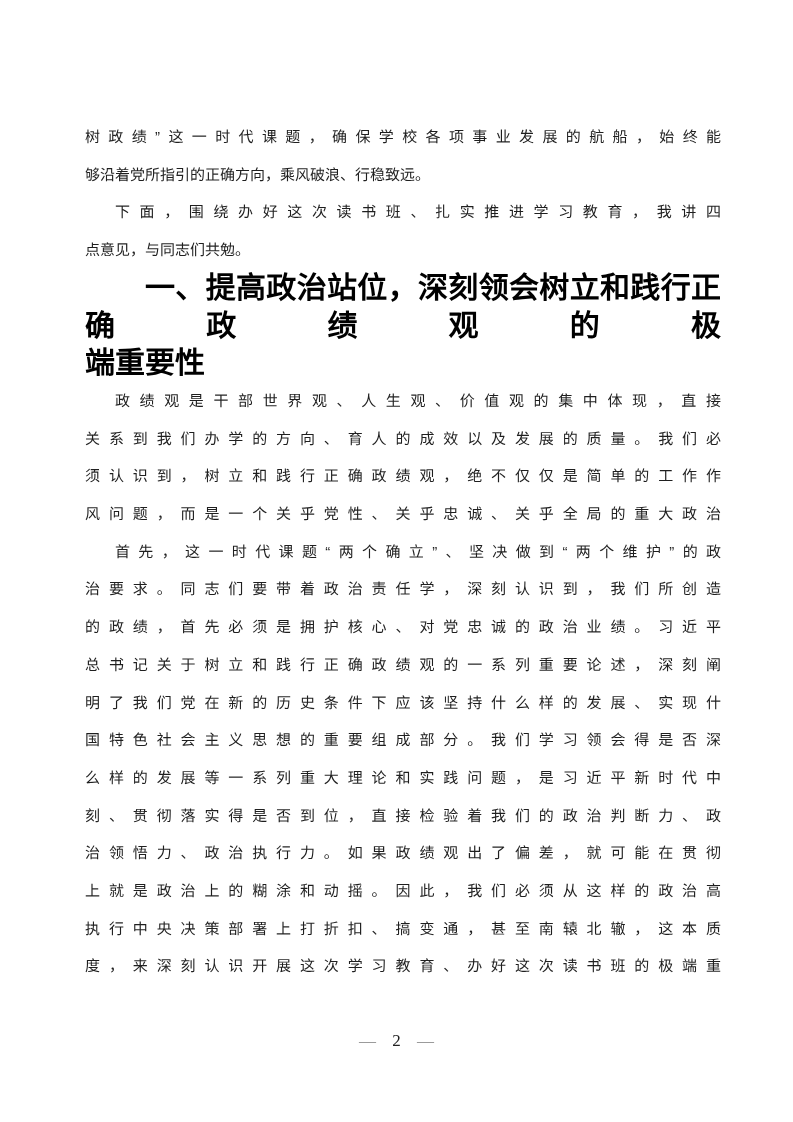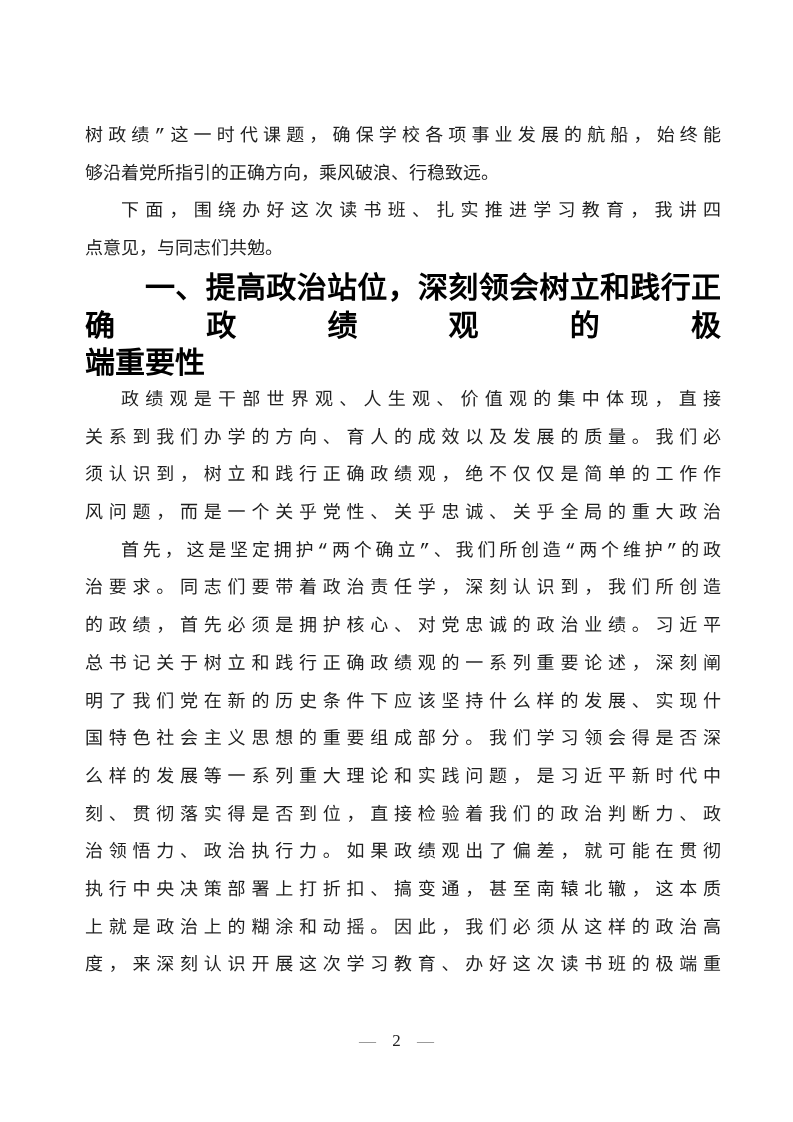--- a/index.html
+++ b/index.html
@@ -27,22 +27,22 @@
     white-space: normal;
     color: #1f1f1f;
   }
   .line.fill {
     text-align-last: justify;
   }
   .line.indent {
     text-indent: 2em;
   }
   .body-line {
-    font-family: Liberation Mono, monospace;
-    font-size: 18px;
+    font-family: Liberation Sans, sans-serif;
+    font-size: 15px;
     font-weight: normal;
   }
   .heading-line {
     font-family: "Liberation Sans", sans-serif;
     font-size: 30px;
     font-weight: bold;
     color: #000000;
   }
   .footer {
     position: absolute;
@@ -72,31 +72,31 @@
       <div class="line body-line fill">树政绩”这一时代课题，确保学校各项事业发展的航船，始终能</div>
       <div class="line body-line">够沿着党所指引的正确方向，乘风破浪、行稳致远。</div>
       <div class="line body-line fill indent">下面，围绕办好这次读书班、扎实推进学习教育，我讲四</div>
       <div class="line body-line">点意见，与同志们共勉。</div>
       <div class="line heading-line fill indent">一、提高政治站位，深刻领会树立和践行正确政绩观的极</div>
       <div class="line heading-line">端重要性</div>
       <div class="line body-line fill indent">政绩观是干部世界观、人生观、价值观的集中体现，直接</div>
       <div class="line body-line fill">关系到我们办学的方向、育人的成效以及发展的质量。我们必</div>
       <div class="line body-line fill">须认识到，树立和践行正确政绩观，绝不仅仅是简单的工作作</div>
       <div class="line body-line fill">风问题，而是一个关乎党性、关乎忠诚、关乎全局的重大政治</div>
-      <div class="line body-line fill indent">首先，这是坚定拥护“两个确立”、我们所创造“两个维护”的政</div>
+      <div class="line body-line fill indent">首先，这一时代课题“两个确立”、坚决做到“两个维护”的政</div>
       <div class="line body-line fill">治要求。同志们要带着政治责任学，深刻认识到，我们所创造</div>
       <div class="line body-line fill">的政绩，首先必须是拥护核心、对党忠诚的政治业绩。习近平</div>
       <div class="line body-line fill">总书记关于树立和践行正确政绩观的一系列重要论述，深刻阐</div>
       <div class="line body-line fill">明了我们党在新的历史条件下应该坚持什么样的发展、实现什</div>
       <div class="line body-line fill">国特色社会主义思想的重要组成部分。我们学习领会得是否深</div>
       <div class="line body-line fill">么样的发展等一系列重大理论和实践问题，是习近平新时代中</div>
       <div class="line body-line fill">刻、贯彻落实得是否到位，直接检验着我们的政治判断力、政</div>
       <div class="line body-line fill">治领悟力、政治执行力。如果政绩观出了偏差，就可能在贯彻</div>
+      <div class="line body-line fill">上就是政治上的糊涂和动摇。因此，我们必须从这样的政治高</div>
       <div class="line body-line fill">执行中央决策部署上打折扣、搞变通，甚至南辕北辙，这本质</div>
-      <div class="line body-line fill">上就是政治上的糊涂和动摇。因此，我们必须从这样的政治高</div>
       <div class="line body-line fill">度，来深刻认识开展这次学习教育、办好这次读书班的极端重</div>
     </div>
   <div class="footer">
     <span class="dash">—</span>
     <span class="num">2</span>
     <span class="dash">—</span>
   </div>
 </div>
 
 </body></html>

